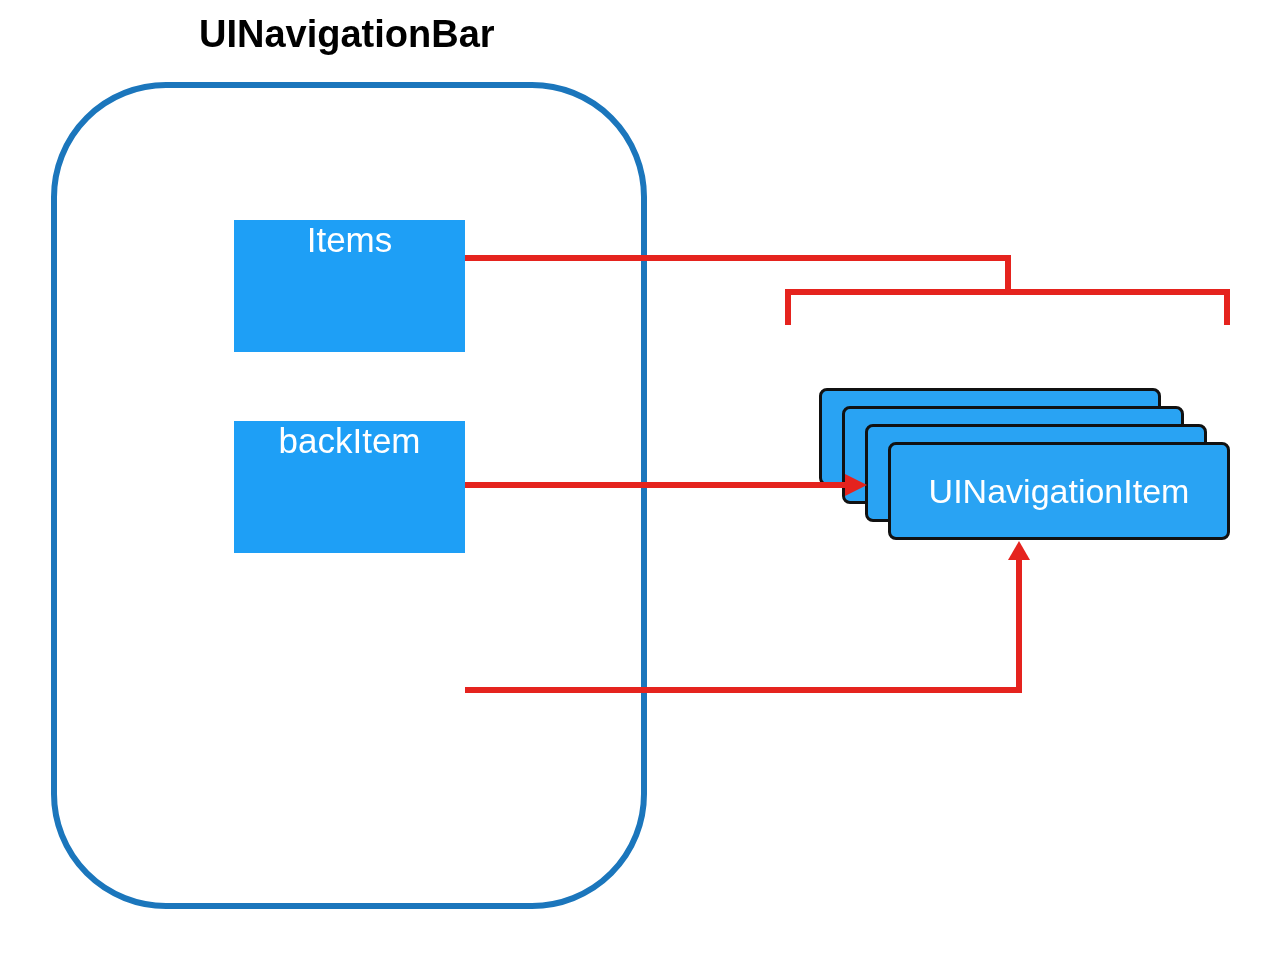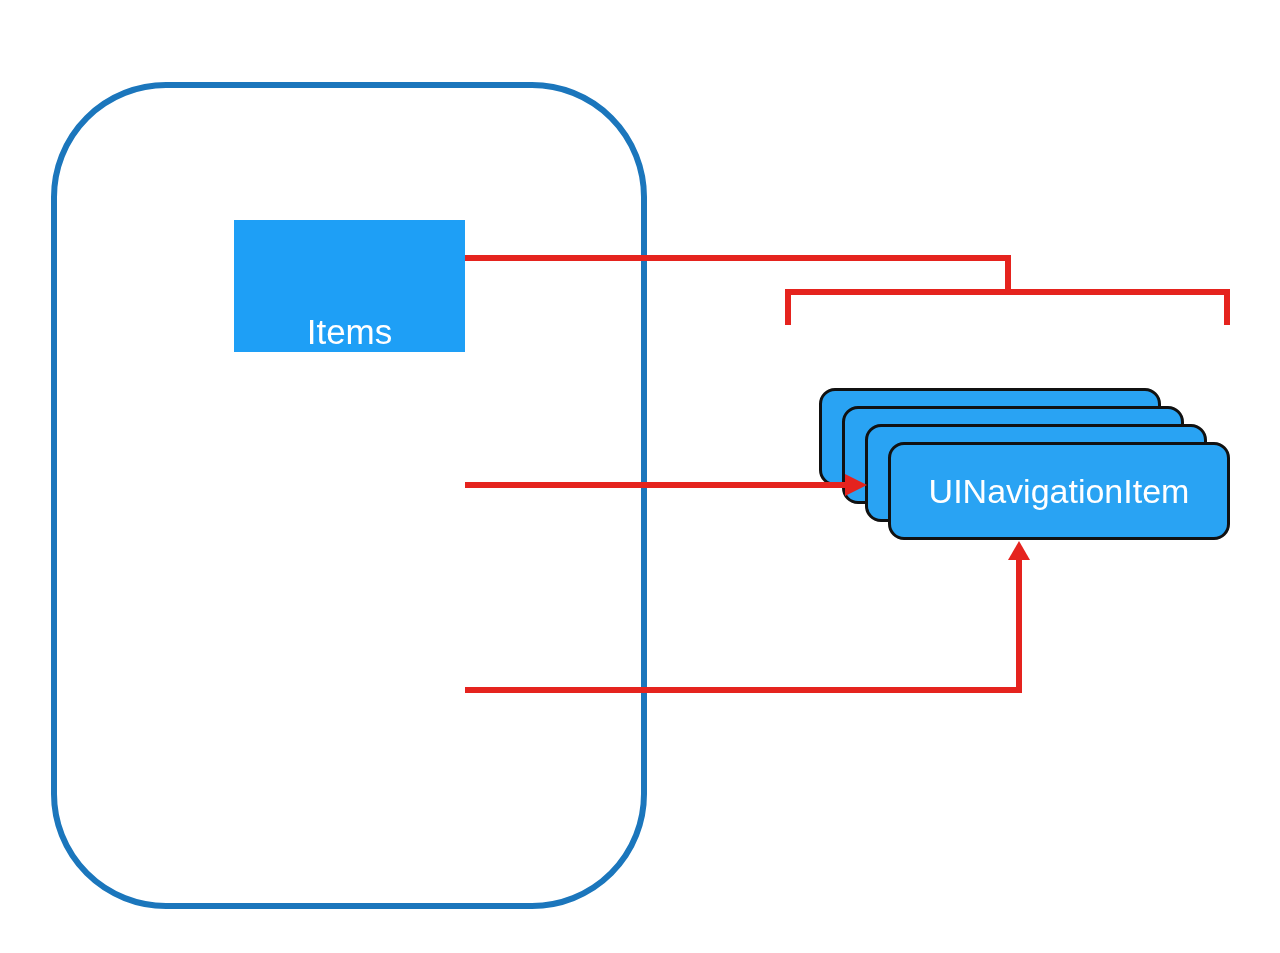--- a/index.html
+++ b/index.html
@@ -31,21 +31,21 @@
     box-sizing: border-box;
     background: transparent;
     z-index: 1;
   }
 
   
   .bluebox {
     position: absolute;
     width: 231px; height: 132px;
     background: #1E9FF6;
-    display: flex; align-items: flex-end; justify-content: center;
+    display: flex; align-items: flex-start; justify-content: center;
     color: #ffffff;
     font-size: 35px;
     z-index: 2;
   }
   .box-items { left: 234px; top: 220px; }
   .box-back  { left: 234px; top: 421px; }
   .box-top   { left: 234px; top: 622px; height: 131px; }
 
   
   .red {
@@ -99,45 +99,49 @@
     color: #000000;
     z-index: 7;
   }
 
   
   .card {
     position: absolute;
     width: 342px; height: 98px;
     background: #29A3F3;
     border: 3px solid #111111;
-    border-radius: 16px;
+    border-radius: 8px;
     box-sizing: border-box;
     z-index: 2;
   }
   .card-1 { left: 819px; top: 388px; }
   .card-2 { left: 842px; top: 406px; }
   .card-3 { left: 865px; top: 424px; }
   .card-4 {
     left: 888px; top: 442px;
     display: flex; align-items: center; justify-content: center;
     color: #ffffff;
     font-size: 34px;
     z-index: 3;
   }
 </style>
 </head>
 <body>
 
 <div class="canvas">
 
+  <div class="main-title">UINavigationBar</div>
 
   <div class="container-outline"></div>
 
   <div class="bluebox box-items">
     <span>Items</span>
+  </div>
+  <div class="bluebox box-back">
+    <span>backItem</span>
   </div>
 
   <div class="card card-1"></div>
   <div class="card card-2"></div>
   <div class="card card-3"></div>
   <div class="card card-4">
     <span>UINavigationItem</span>
   </div>
 
   <div class="red line-items-h"></div>

